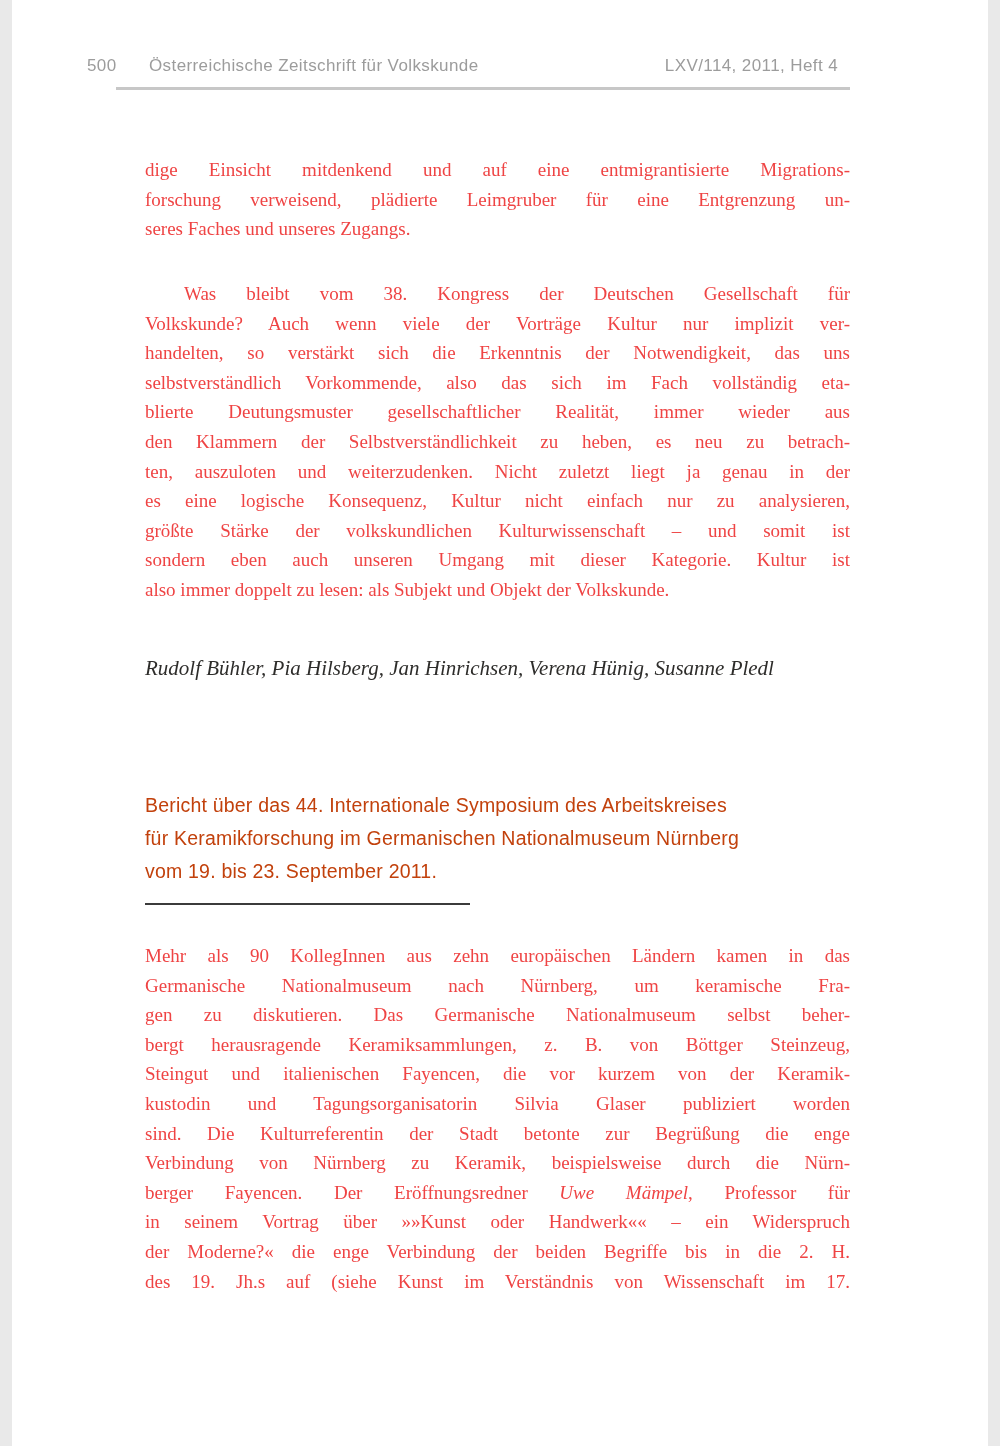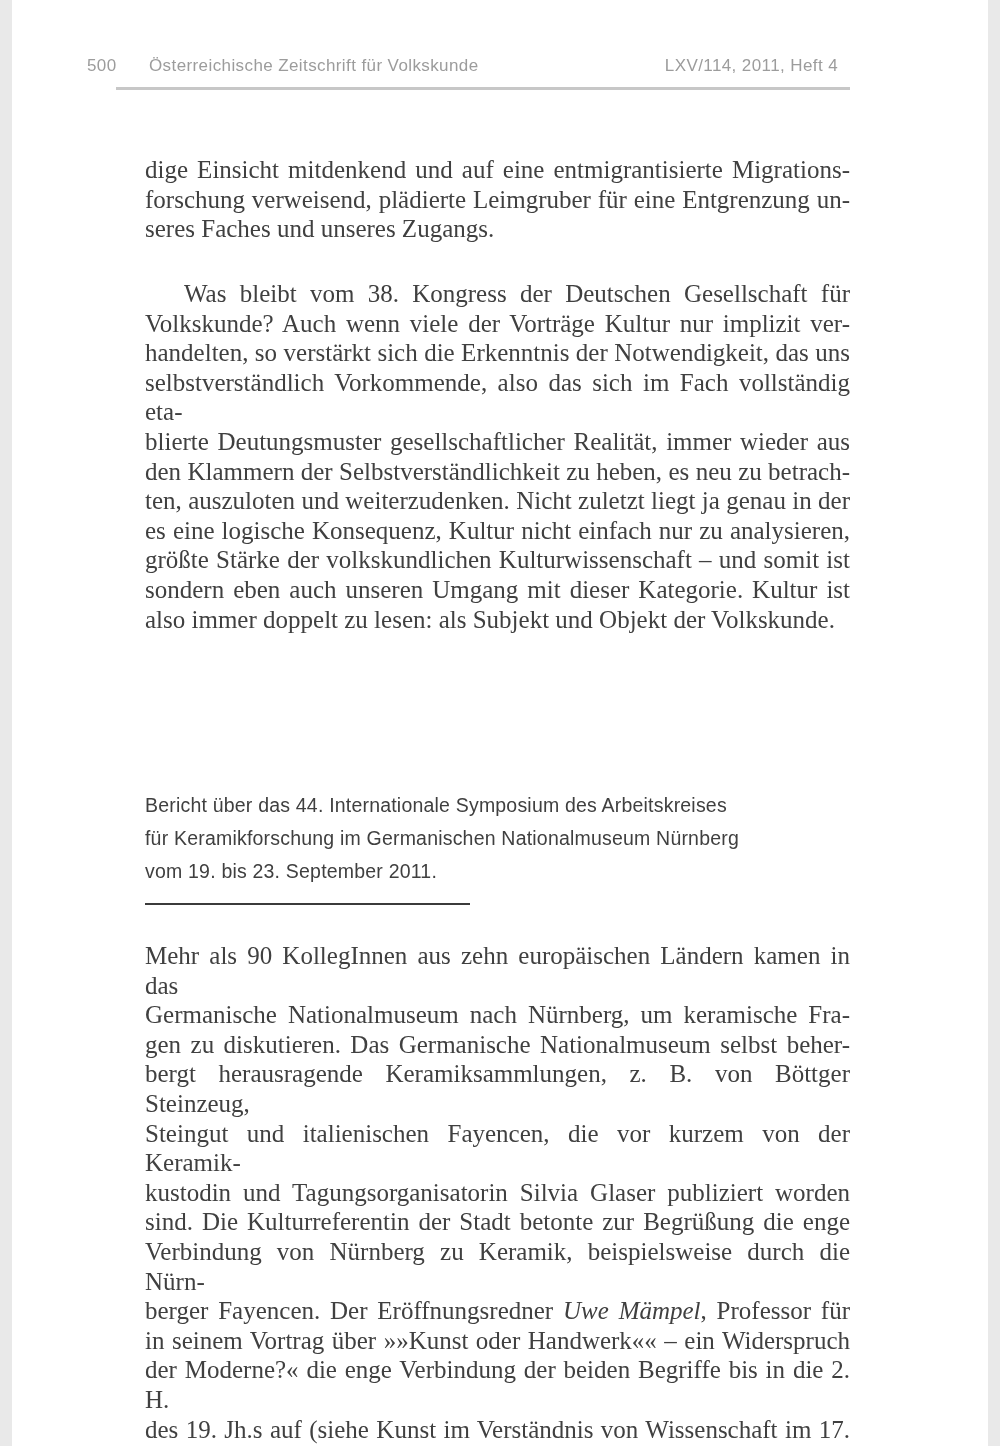--- a/index.html
+++ b/index.html
@@ -30,23 +30,23 @@
   .header-rule {
     position: absolute;
     top: 87px; left: 104px; width: 734px; height: 3px;
     background: #c7c7c7;
   }
 
   
   .para {
     position: absolute;
     left: 133px; width: 705px;
-    font-size: 25px;
+    font-size: 19px;
     line-height: 29.6px;
-    color: #404040;
+    color: #ef4444;
   }
   .para .line { text-align: justify; text-align-last: justify; }
   .para .line.last { text-align-last: left; }
   .para .line.indent { padding-left: 39px; box-sizing: border-box; }
   .p1 { top: 155px; }
   .p2 { top: 279px; }
   .p3 { top: 941px; }
 
   .authors {
     position: absolute;
@@ -58,21 +58,21 @@
 
   
   .heading {
     position: absolute;
     left: 133px; top: 789px; width: 705px;
     margin: 0;
     font-family: "Liberation Sans", sans-serif;
     font-size: 19.5px;
     font-weight: 400;
     line-height: 33px;
-    color: #404040;
+    color: #c2410c;
     letter-spacing: 0.2px;
   }
   .heading .line { text-align: left; }
 
   .sep-rule {
     position: absolute;
     top: 903px; left: 133px; width: 325px; height: 2px;
     background: #3b3b3b;
   }
 
@@ -104,20 +104,21 @@
       <div class="line"><span>selbstverständlich Vorkommende, also das sich im Fach vollständig eta-</span></div>
       <div class="line"><span>blierte Deutungsmuster gesellschaftlicher Realität, immer wieder aus</span></div>
       <div class="line"><span>den Klammern der Selbstverständlichkeit zu heben, es neu zu betrach-</span></div>
       <div class="line"><span>ten, auszuloten und weiterzudenken. Nicht zuletzt liegt ja genau in der</span></div>
       <div class="line"><span>es eine logische Konsequenz, Kultur nicht einfach nur zu analysieren,</span></div>
       <div class="line"><span>größte Stärke der volkskundlichen Kulturwissenschaft – und somit ist</span></div>
       <div class="line"><span>sondern eben auch unseren Umgang mit dieser Kategorie. Kultur ist</span></div>
       <div class="line last"><span>also immer doppelt zu lesen: als Subjekt und Objekt der Volkskunde.</span></div>
     </div>
 
+  <div class="authors">Rudolf Bühler, Pia Hilsberg, Jan Hinrichsen, Verena Hünig, Susanne Pledl</div>
 
   <h2 class="heading">
       <div class="line"><span>Bericht über das 44. Internationale Symposium des Arbeitskreises</span></div>
       <div class="line"><span>für Keramikforschung im Germanischen Nationalmuseum Nürnberg</span></div>
       <div class="line"><span>vom 19. bis 23. September 2011.</span></div>
     </h2>
 
   <div class="sep-rule"></div>
 
   <div class="para p3">

